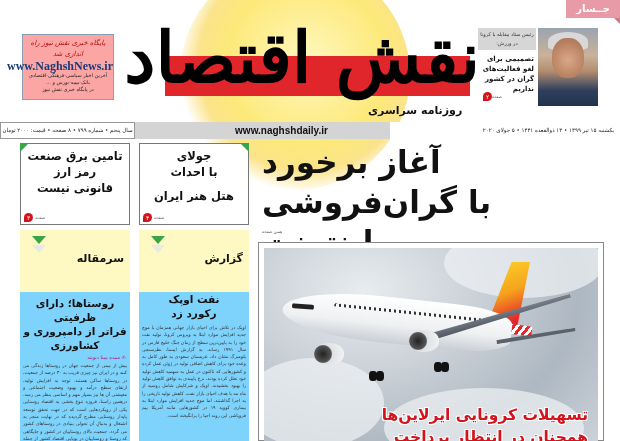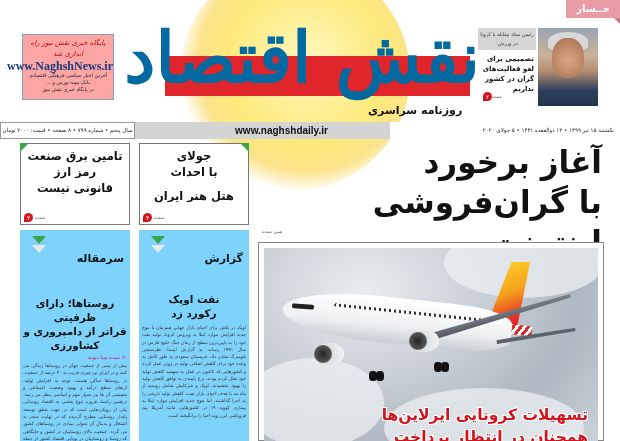--- a/index.html
+++ b/index.html
@@ -6,21 +6,21 @@
   html, body { width: 620px; height: 441px; overflow: hidden; background: #fff; }
   body { position: relative; font-family: "DejaVu Sans", sans-serif; direction: rtl; color: #111; }
 
   
   .masthead { position: absolute; left: 0; top: 0; width: 620px; height: 120px; background: #fff; }
   .sun { position: absolute; left: 180px; top: -40px; width: 230px; height: 230px; border-radius: 50%;
          background: radial-gradient(circle at 55% 45%, #fff8c0 0%, #fde97a 45%, #fbe38a 60%, rgba(255,255,255,0) 72%); }
   .logo-band { position: absolute; left: 165px; top: 56px; width: 305px; height: 40px; background: #e0252b; }
   .logo-text { position: absolute; left: 150px; top: 8px; width: 330px; height: 100px;
                font-family: "DejaVu Serif", serif; font-weight: bold; font-size: 70px; line-height: 100px;
-               color: #0369a1; text-align: center; letter-spacing: -2px; direction: rtl; white-space: nowrap; }
+               color: #000000; text-align: center; letter-spacing: -2px; direction: rtl; white-space: nowrap; }
   .logo-sub { position: absolute; left: 368px; top: 104px; font-size: 11px; font-weight: bold; color: #111; }
 
   .promo-box { position: absolute; left: 22px; top: 34px; width: 92px; height: 66px; border: 1px solid #8aa0b8;
                background: #fca5a5; text-align: center; padding-top: 3px; }
   .promo-title { font-family: "DejaVu Serif", serif; font-style: italic; font-size: 7px; color: #b01010; line-height: 11px; }
   .promo-url { font-family: "Liberation Serif", serif; font-weight: bold; font-size: 12px; color: #1a3a7a; line-height: 12px; text-align: center; }
   .promo-line { font-size: 5px; color: #222; line-height: 7px; }
 
   .side-tag { position: absolute; left: 566px; top: 0; width: 54px; height: 18px; background: #e89aa6;
               color: #fff; font-size: 10px; font-weight: bold; text-align: center; line-height: 18px; }
@@ -46,32 +46,32 @@
   .info-right { width: 230px; height: 17px; background: #fff; font-size: 5.5px; line-height: 17px; text-align: right; direction: rtl; padding-right: 6px; color: #222; }
 
   
   .card { position: absolute; width: 110px; height: 82px; border: 1px solid #777; background: #fff; text-align: center; }
   .card .corner { position: absolute; width: 0; height: 0; top: -1px; border-top: 9px solid #3aa548; }
   .card.c1 .corner { left: -1px; border-right: 9px solid transparent; }
   .card.c2 .corner { right: -1px; border-left: 9px solid transparent; }
   .card-title { font-size: 11.5px; font-weight: bold; line-height: 16px; margin-top: 4px; color: #111; }
   .card-foot { position: absolute; left: 3px; bottom: 2px; font-size: 4px; color: #555; display: flex; align-items: center; gap: 2px; direction: ltr; }
 
-  .section { position: absolute; width: 110px; background: #7dd3fc; height: 62px; }
+  .section { position: absolute; width: 110px; background: #fef9c3; height: 62px; }
   .section .chev1 { position: absolute; left: 12px; top: 6px; width: 0; height: 0; border-left: 7px solid transparent; border-right: 7px solid transparent; border-top: 8px solid #3aa548; }
   .section .chev2 { position: absolute; left: 12px; top: 15px; width: 0; height: 0; border-left: 7px solid transparent; border-right: 7px solid transparent; border-top: 8px solid #e8e8e8; }
   .section-label { position: absolute; right: 6px; top: 22px; font-size: 11px; font-weight: bold; color: #111; }
 
   .article { position: absolute; width: 110px; background: #7dd3fc; text-align: center; }
   .article-title { font-size: 10.5px; font-weight: bold; line-height: 14px; color: #111; padding-top: 4px; }
   .article-author { font-size: 5px; color: #c0167a; text-align: right; padding: 2px 4px 0 0; }
   .article-body { font-size: 4.6px; line-height: 7.3px; color: #333; text-align: justify; padding: 2px 3px 0 3px; }
 
   
-  .headline { position: absolute; left: 262px; top: 142px; width: 340px; text-align: right; }
+  .headline { position: absolute; left: 262px; top: 142px; width: 340px; text-align: left; }
   .headline-line { font-family: "DejaVu Sans", sans-serif; font-weight: bold; font-size: 31px; line-height: 40px; color: #111; letter-spacing: -1px; }
   .photo-credit { position: absolute; left: 262px; top: 229px; font-size: 4px; color: #555; }
 
   .feature { position: absolute; left: 258px; top: 242px; width: 346px; height: 199px; border: 1px solid #888; padding: 5px 5px 0 5px; background: #fff; }
   .feature-photo { position: relative; width: 100%; height: 212px; overflow: hidden;
                    background: radial-gradient(ellipse at 30% 20%, #e8ecef 0%, #c5ccd3 40%, #aeb8c2 65%, #d0d6dc 100%); }
   .cloud { position: absolute; border-radius: 50%; background: rgba(240,242,245,0.7); }
   .fuselage { position: absolute; left: 18px; top: 50px; width: 230px; height: 46px; border-radius: 50% 30% 30% 50% / 60% 40% 40% 60%;
               background: linear-gradient(180deg, #ffffff 0%, #eef0f2 60%, #c9ced4 100%); transform: rotate(6deg); }
   .windows { position: absolute; left: 70px; top: 63px; width: 150px; height: 3px; background: repeating-linear-gradient(90deg, #333 0 2px, transparent 2px 5px); transform: rotate(6deg); }

